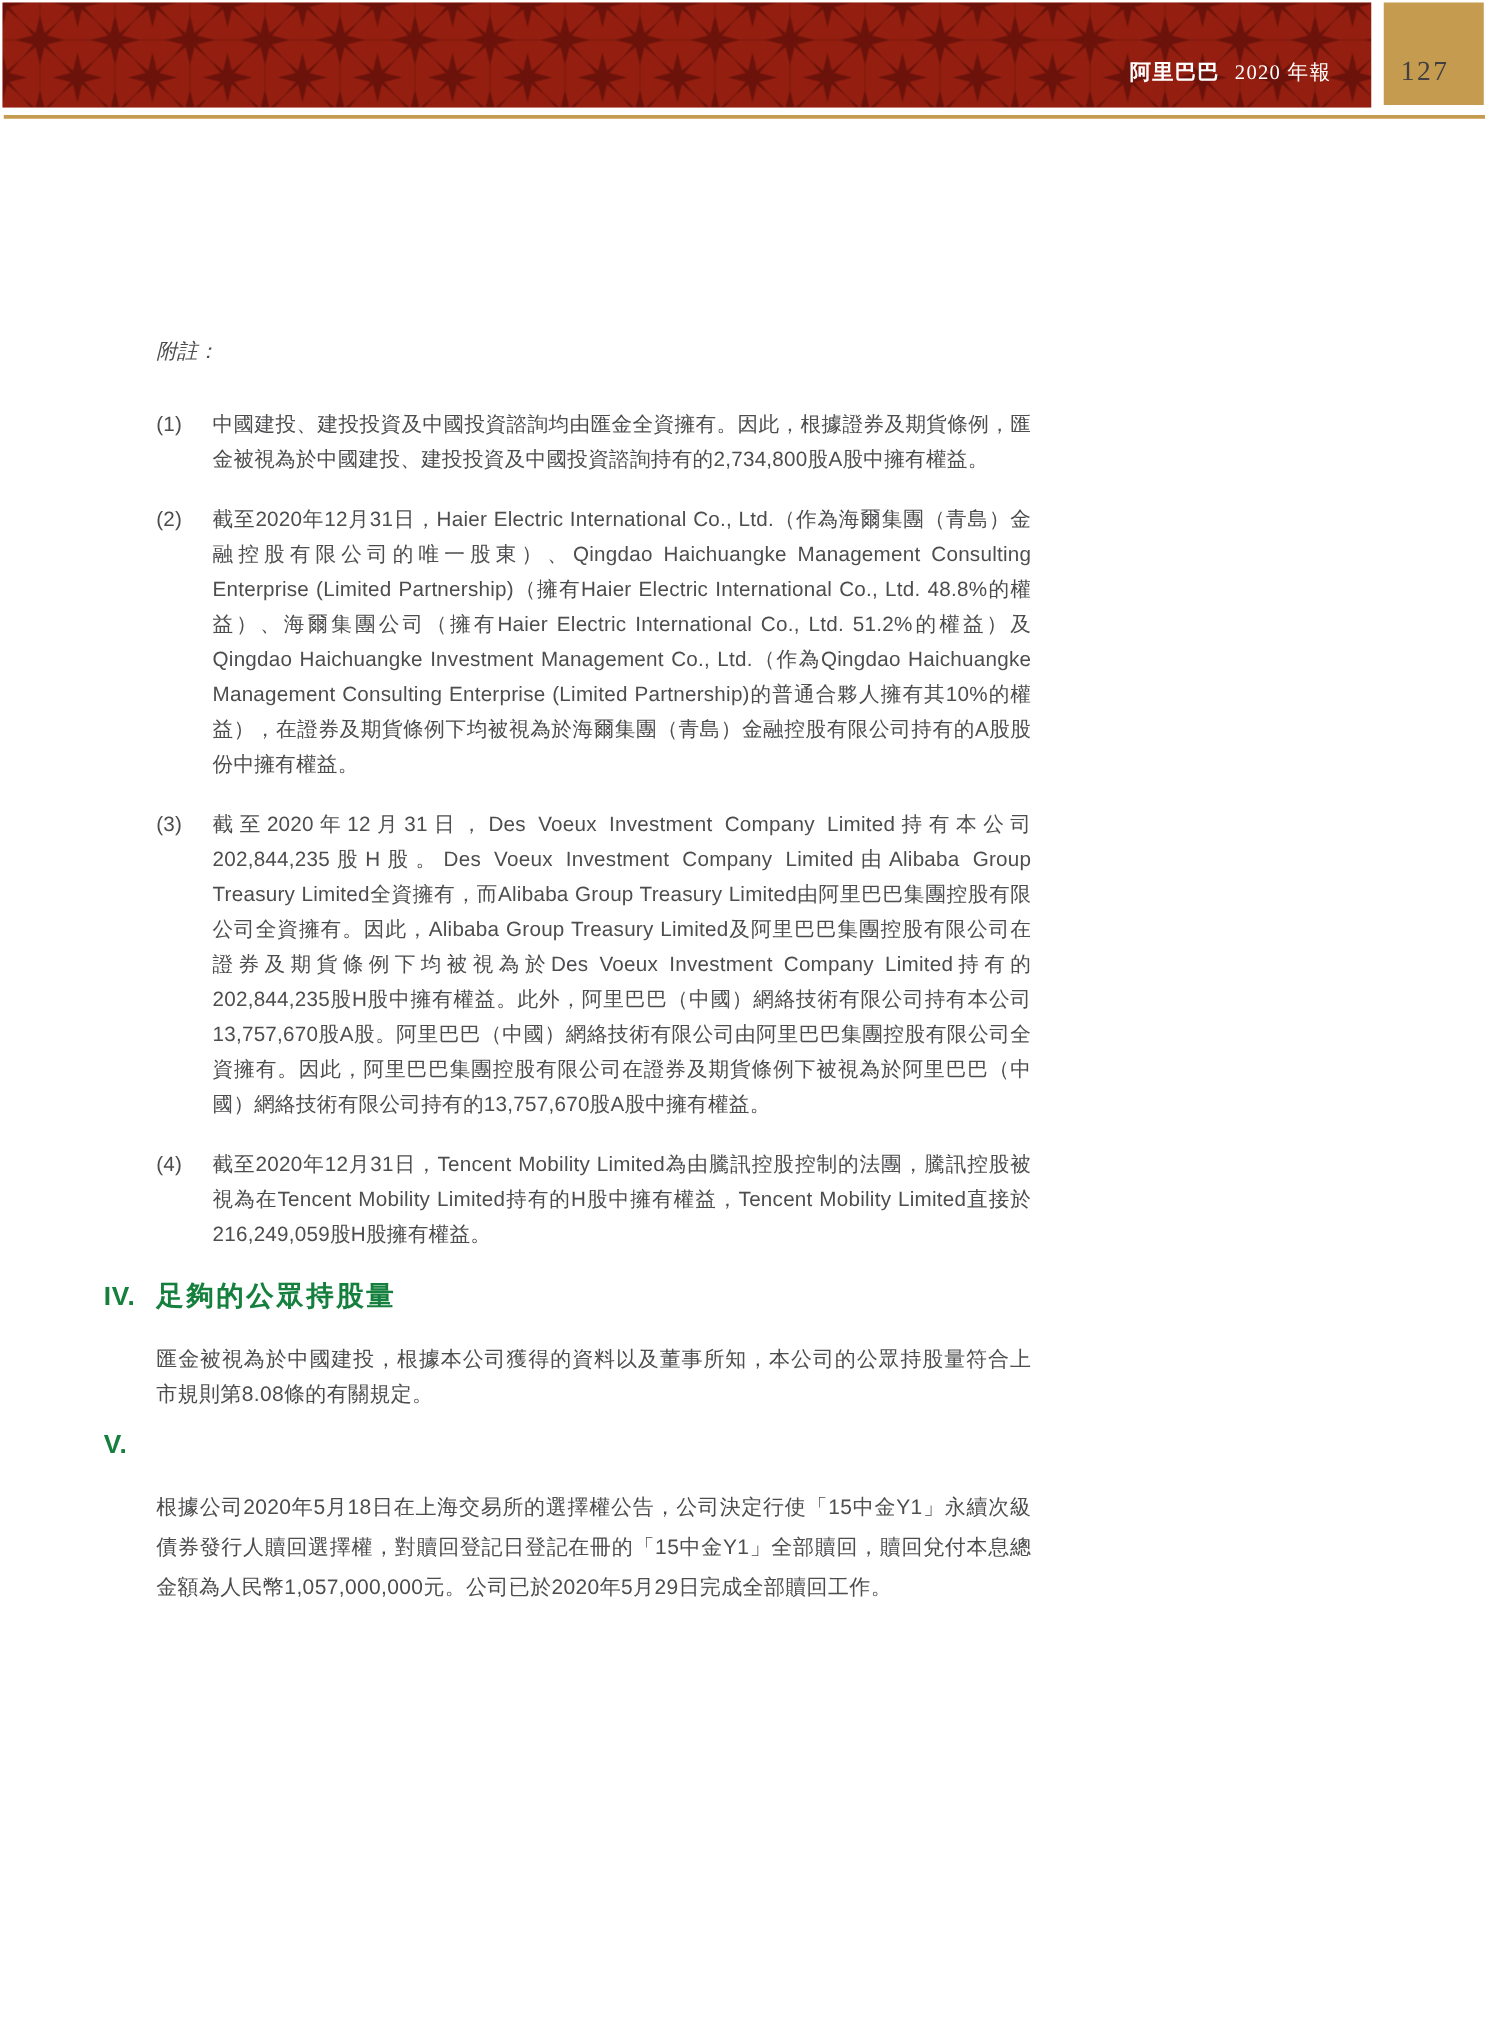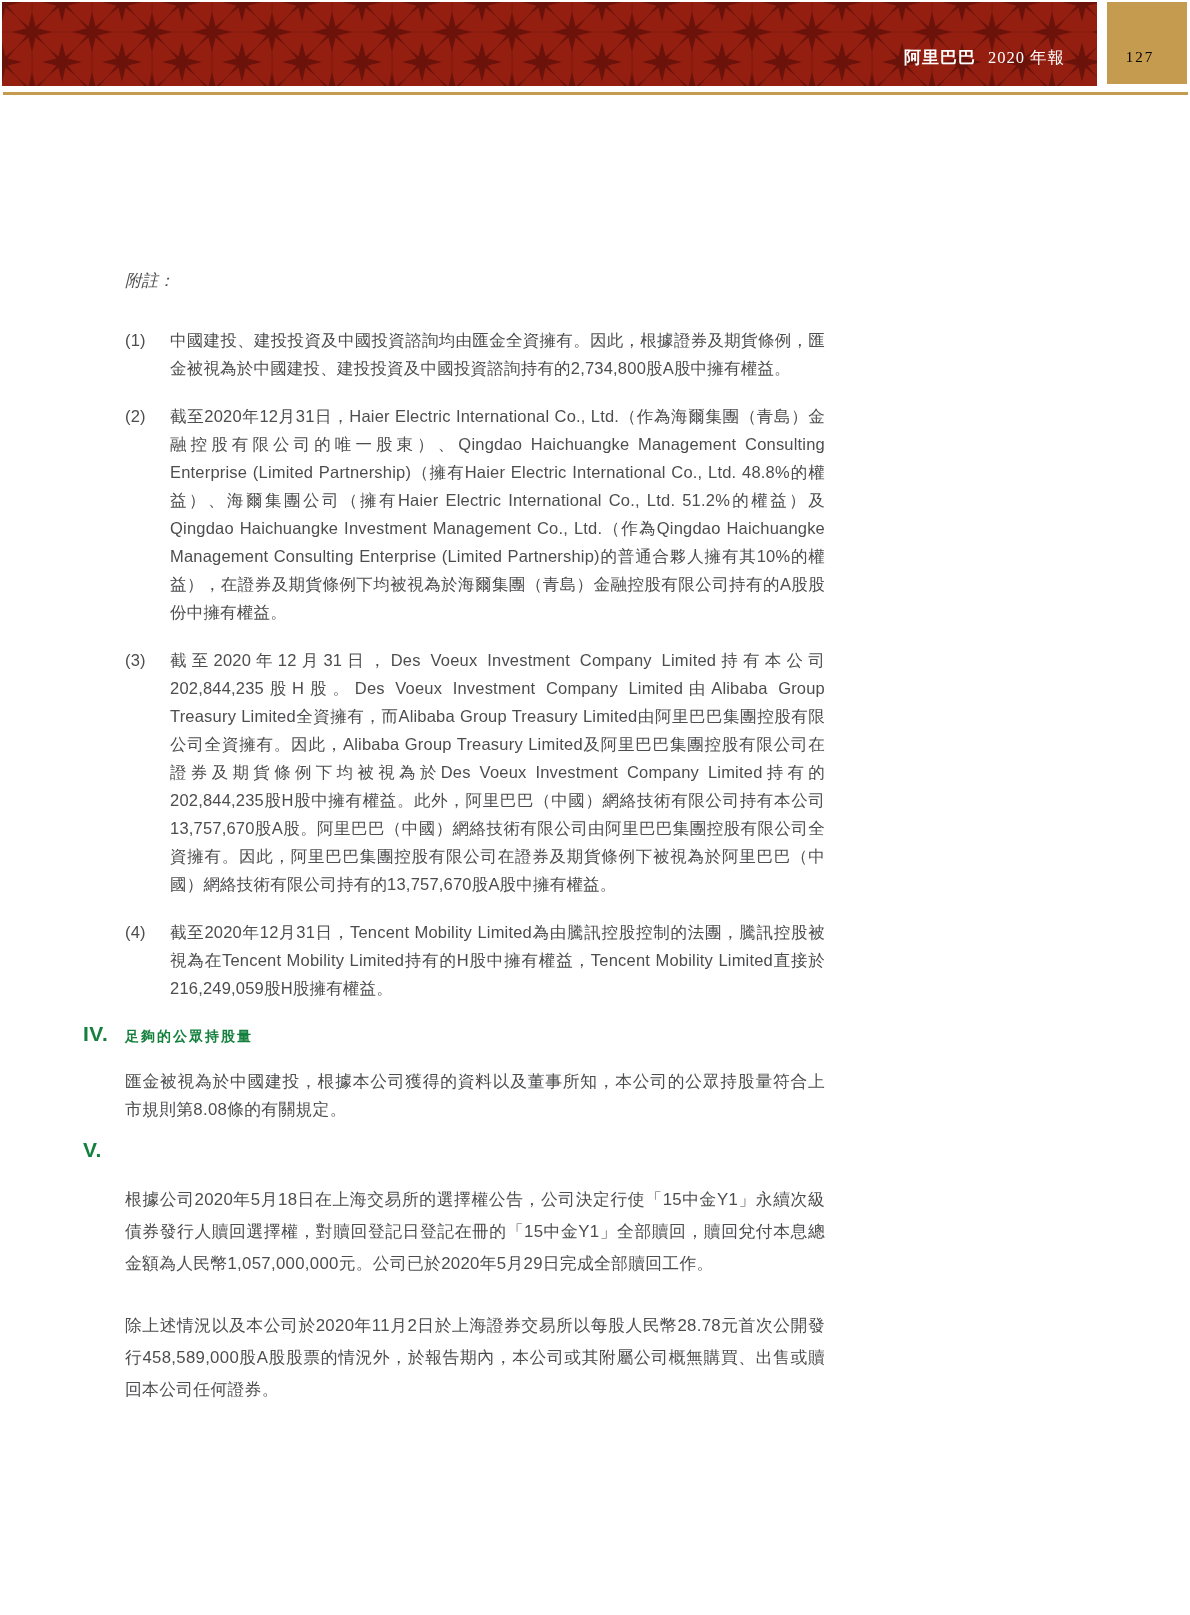--- a/index.html
+++ b/index.html
@@ -41,23 +41,23 @@
   .page-badge{
     position:absolute;
     left:1107px; top:2px;
     width:80px; height:82px;
     background:#c59b4f;
   }
   .page-badge span{
     position:absolute;
     left:0; right:14px; top:44px;
     text-align:center;
-    color:#000000;
+    color:#404040;
     font-family:"Liberation Serif","DejaVu Serif",serif;
-    font-size:15px;
+    font-size:22px;
     line-height:22px;
     letter-spacing:2px;
   }
   .gold-rule{
     position:absolute;
     left:3px; top:92px;
     width:1185px; height:3px;
     background:#c59b4f;
   }
 
@@ -94,21 +94,21 @@
     margin:10px 0 22px -42px;
     color:#15803d;
     font-weight:bold;
   }
   .sec-heading .snum{
     flex:0 0 42px;
     font-size:21px;
     letter-spacing:0.5px;
   }
   .sec-heading .stitle{
-    font-size:14px;
+    font-size:22px;
     letter-spacing:2px;
   }
   .sec-par{
     margin:0 0 30px 0;
     font-size:16.8px;
     line-height:32px;
     text-align:justify;
     letter-spacing:0.3px;
   }
   .sec-par.single{line-height:28px;margin-bottom:14px;}
@@ -184,16 +184,15 @@
     <div class="sec-heading">
       <div class="snum">IV.</div>
       <div class="stitle">足夠的公眾持股量</div>
     </div>
     <p class="sec-par single">匯金被視為於中國建投，根據本公司獲得的資料以及董事所知，本公司的公眾持股量符合上市規則第8.08條的有關規定。</p>
 
     <div class="sec-heading">
       <div class="snum">V.</div>
     </div>
     <p class="sec-par">根據公司2020年5月18日在上海交易所的選擇權公告，公司決定行使「15中金Y1」永續次級債券發行人贖回選擇權，對贖回登記日登記在冊的「15中金Y1」全部贖回，贖回兌付本息總金額為人民幣1,057,000,000元。公司已於2020年5月29日完成全部贖回工作。</p>
-    <p class="sec-par">除上述情況以及本公司於2020年11月2日於上海證券交易所以每股人民幣28.78元首次公開發行458,589,000股A股股票的情況外，於報告期內，本公司或其附屬公司概無購買、出售或贖回本公司任何證券。</p>
 
   </div>
 </div>
 
 </body></html>

